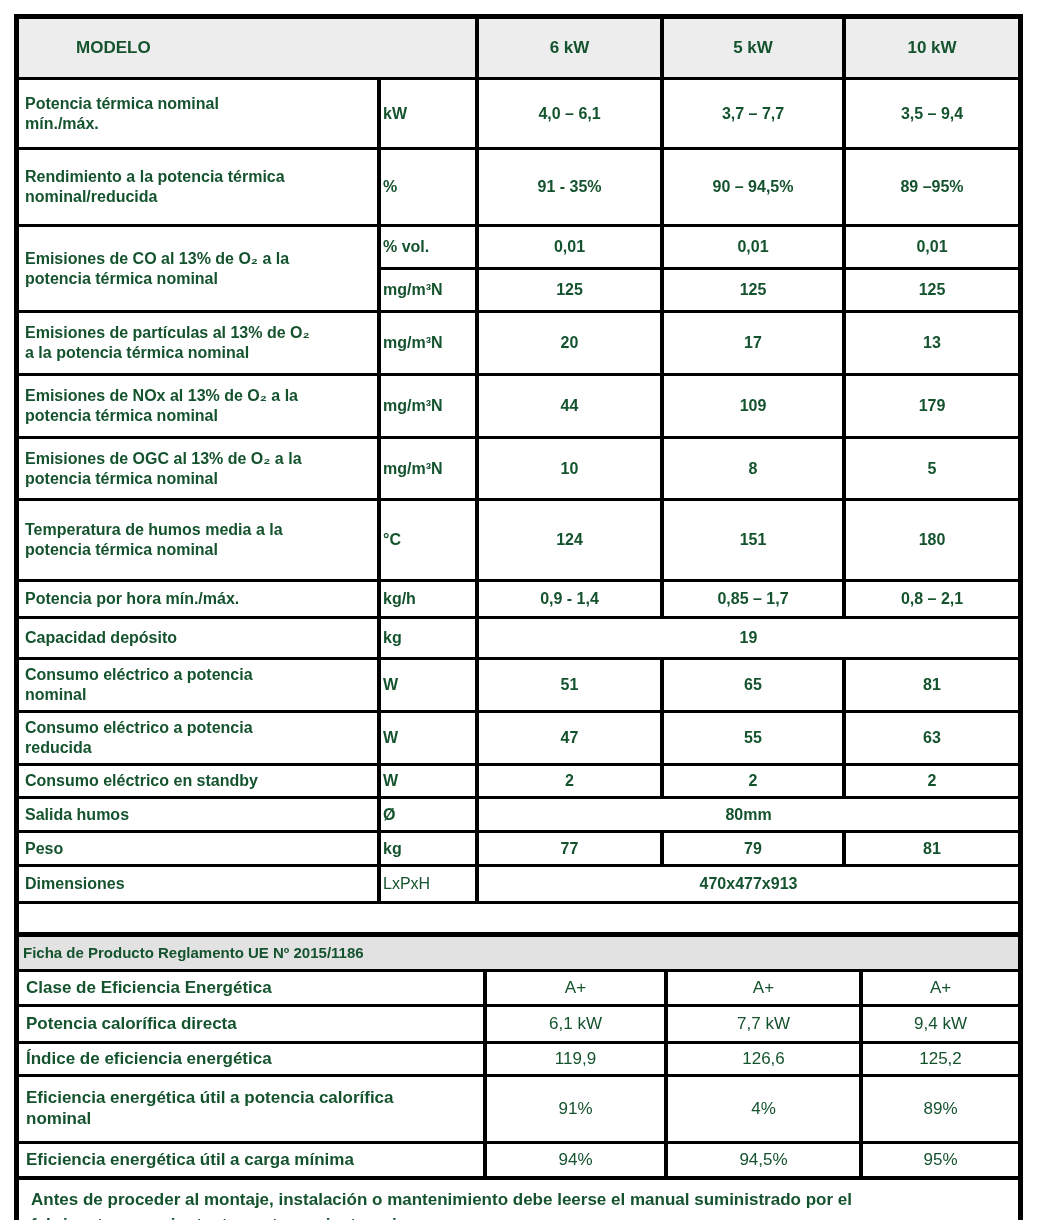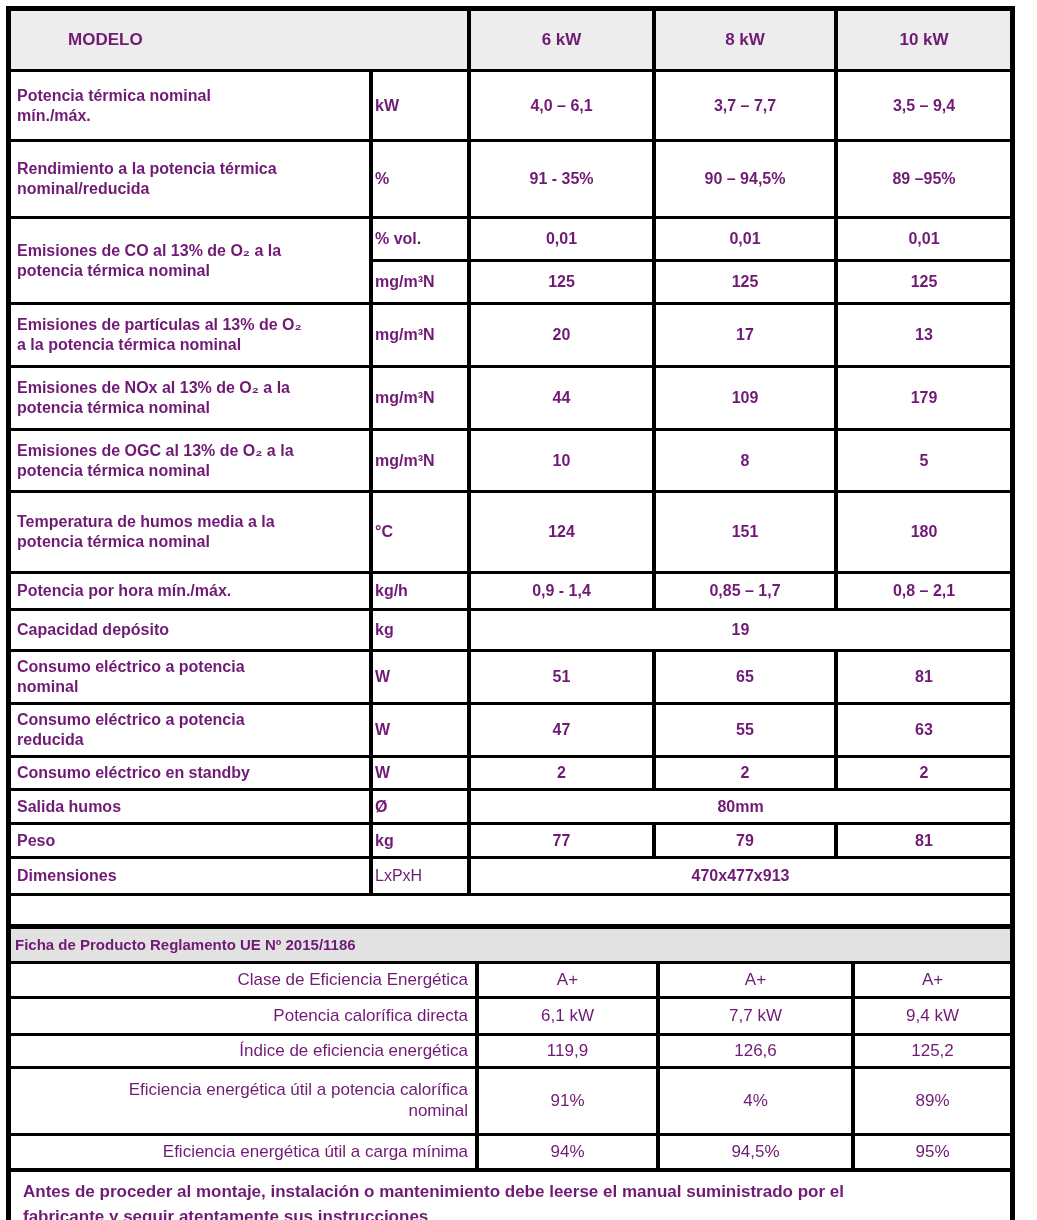--- a/index.html
+++ b/index.html
@@ -1,36 +1,36 @@
 <!DOCTYPE html>
 <html><head>
 <meta charset="utf-8">
 <style>
   html,body{margin:0;padding:0;background:#fff;}
   .sheet{
     width:1037px;height:1220px;box-sizing:border-box;
-    padding:6px;background:#fff;
-    font-family:"Liberation Sans",sans-serif;color:#701a75;
+    padding:14px;background:#fff;
+    font-family:"Liberation Sans",sans-serif;color:#14532d;
   }
   .frame{border:5px solid #000;width:1009px;box-sizing:border-box;}
   table{border-collapse:collapse;border-style:hidden;width:999px;table-layout:fixed;}
   td{border:4px solid #000;border-top-width:3px;border-bottom-width:3px;
      vertical-align:middle;font-size:16px;line-height:1.22;overflow:hidden;}
   
   .t1 .lbl{text-align:left;font-weight:bold;padding:2px 6px;white-space:pre-line;}
   .t1 .unit{text-align:left;font-weight:bold;padding:1px 2px;}
   .t1 .unit.regular{font-weight:normal;}
   .t1 .val{text-align:center;font-weight:bold;padding:1px 2px;}
   .t1 .hdr td{background:#ededed;font-weight:bold;font-size:17px;}
   .t1 .modelo{padding-left:57px;text-align:left;white-space:normal;}
   .thin-top{border-top-width:2px;}
   
   .t2 td{font-size:17px;}
   .t2 .ficha-title{background:#e2e2e2;text-align:left;font-weight:bold;font-size:15px;padding:2px 4px;}
-  .t2 .lbl{text-align:right;font-weight:normal;padding:2px 7px;white-space:pre-line;}
+  .t2 .lbl{text-align:left;font-weight:bold;padding:2px 7px;white-space:pre-line;}
   .t2 .val{text-align:center;font-weight:normal;padding:1px 2px;}
   
   .spacer{height:28px;border-top:3px solid #000;border-bottom:5px solid #000;background:#fff;}
   .note{border-top:4px solid #000;font-weight:bold;font-size:17px;line-height:1.45;
         padding:8px 12px 10px 12px;white-space:pre-line;background:#fff;}
   
   .r54 td{height:54px}.r63 td{height:63px}.r70 td{height:70px}.r38 td{height:38px}
   .r56 td{height:56px}.r55 td{height:55px}.r74 td{height:74px}.r30 td{height:30px}
   .r34 td{height:34px}.r46 td{height:46px}.r26 td{height:26px}.r27 td{height:27px}
   .r28 td{height:28px}.r60 td{height:60px}
@@ -46,21 +46,21 @@
         <col style="width:360px">
           <col style="width:98px">
         <col style="width:185px">
           <col style="width:182px">
           <col style="width:174px">
       </colgroup>
       <tbody>
         <tr class="hdr r54">
           <td class="lbl modelo" colspan="2">MODELO</td>
           <td class="val">6 kW</td>
-          <td class="val">8 kW</td>
+          <td class="val">5 kW</td>
           <td class="val">10 kW</td>
         </tr>
 
         <tr class="r63">
           <td class="lbl">Potencia térmica nominal
 mín./máx.</td>
           <td class="unit">kW</td>
           <td class="val">4,0 – 6,1</td>
           <td class="val">3,7 – 7,7</td>
           <td class="val">3,5 – 9,4</td>

